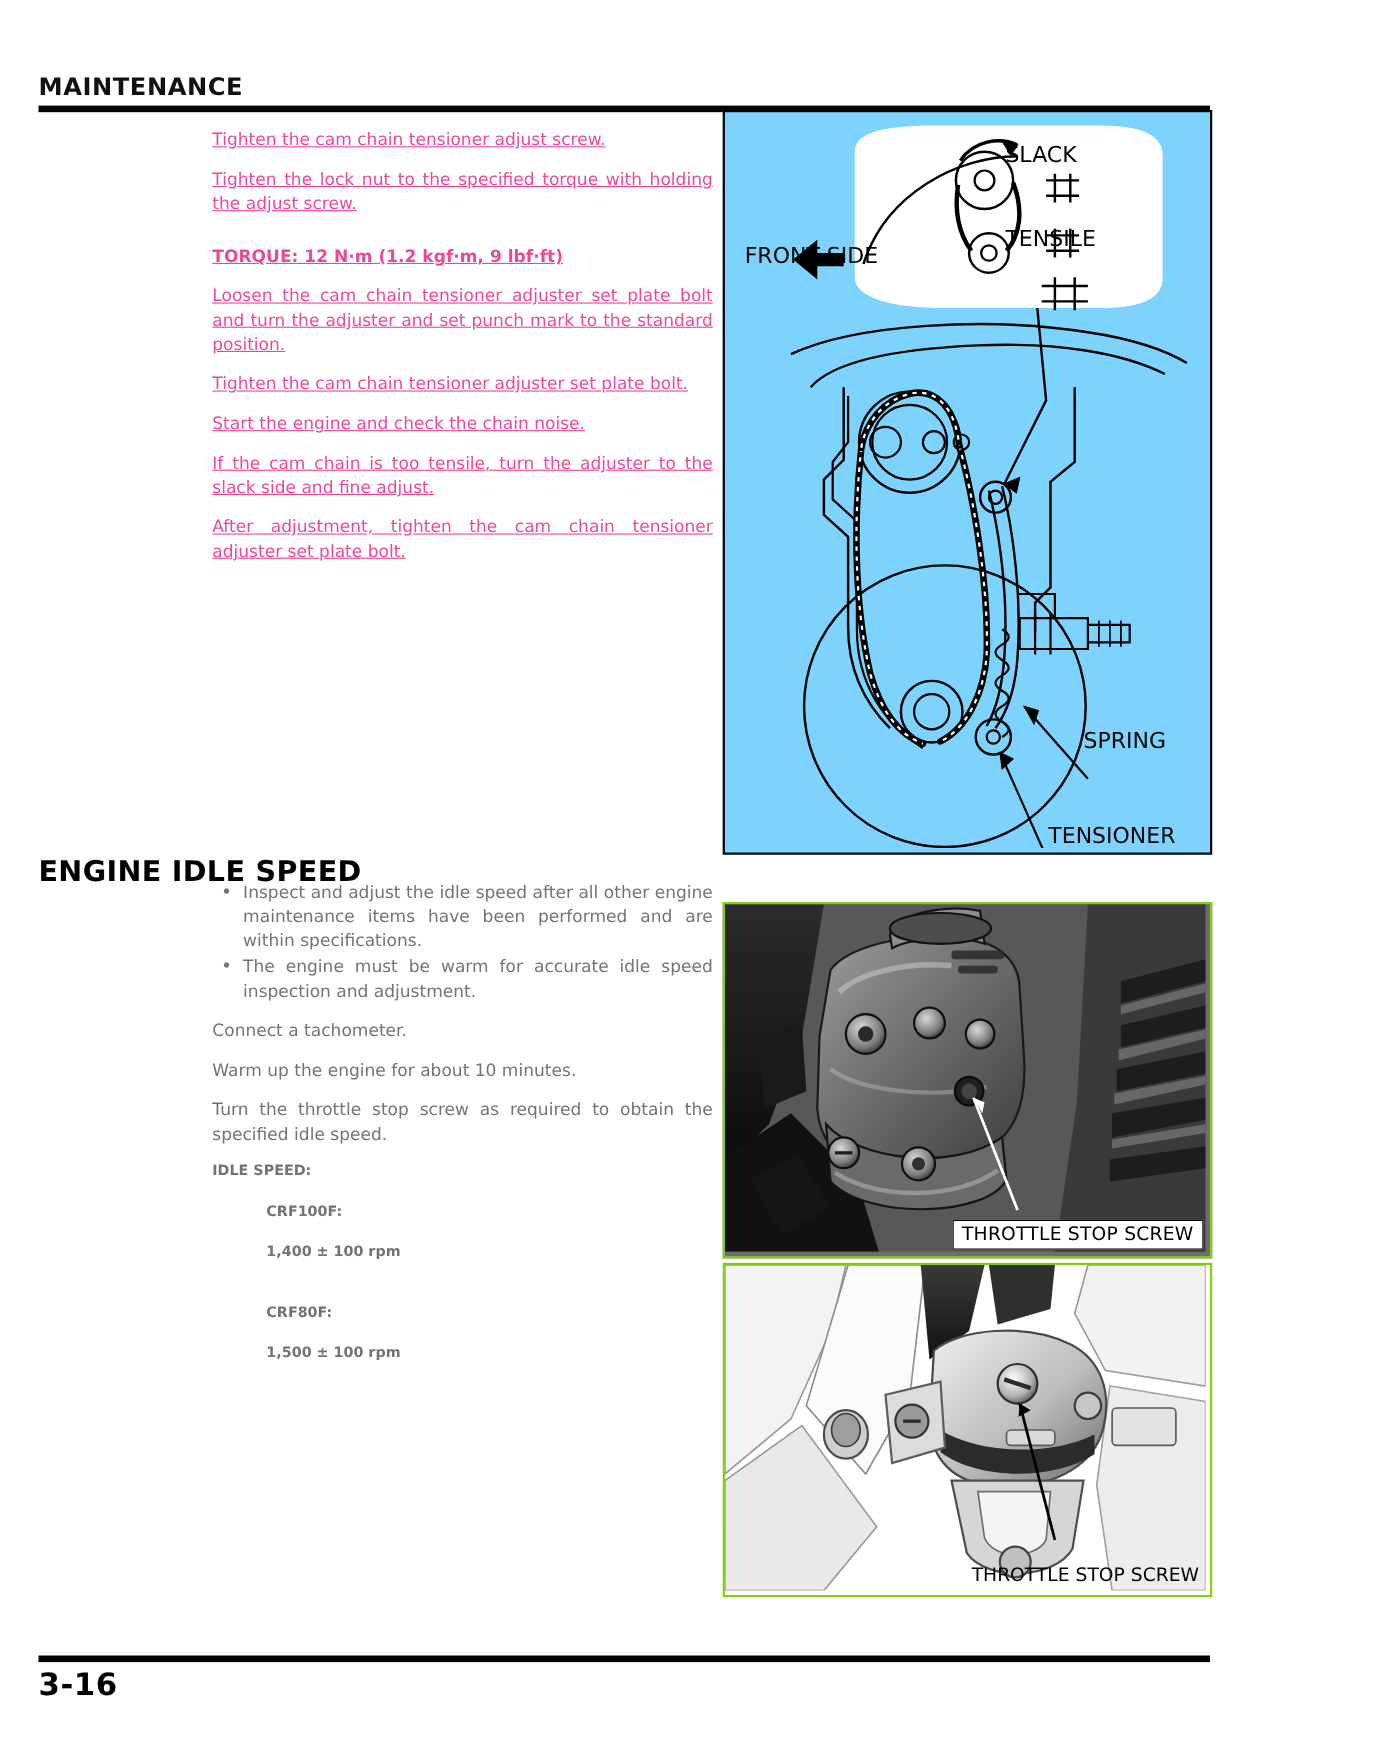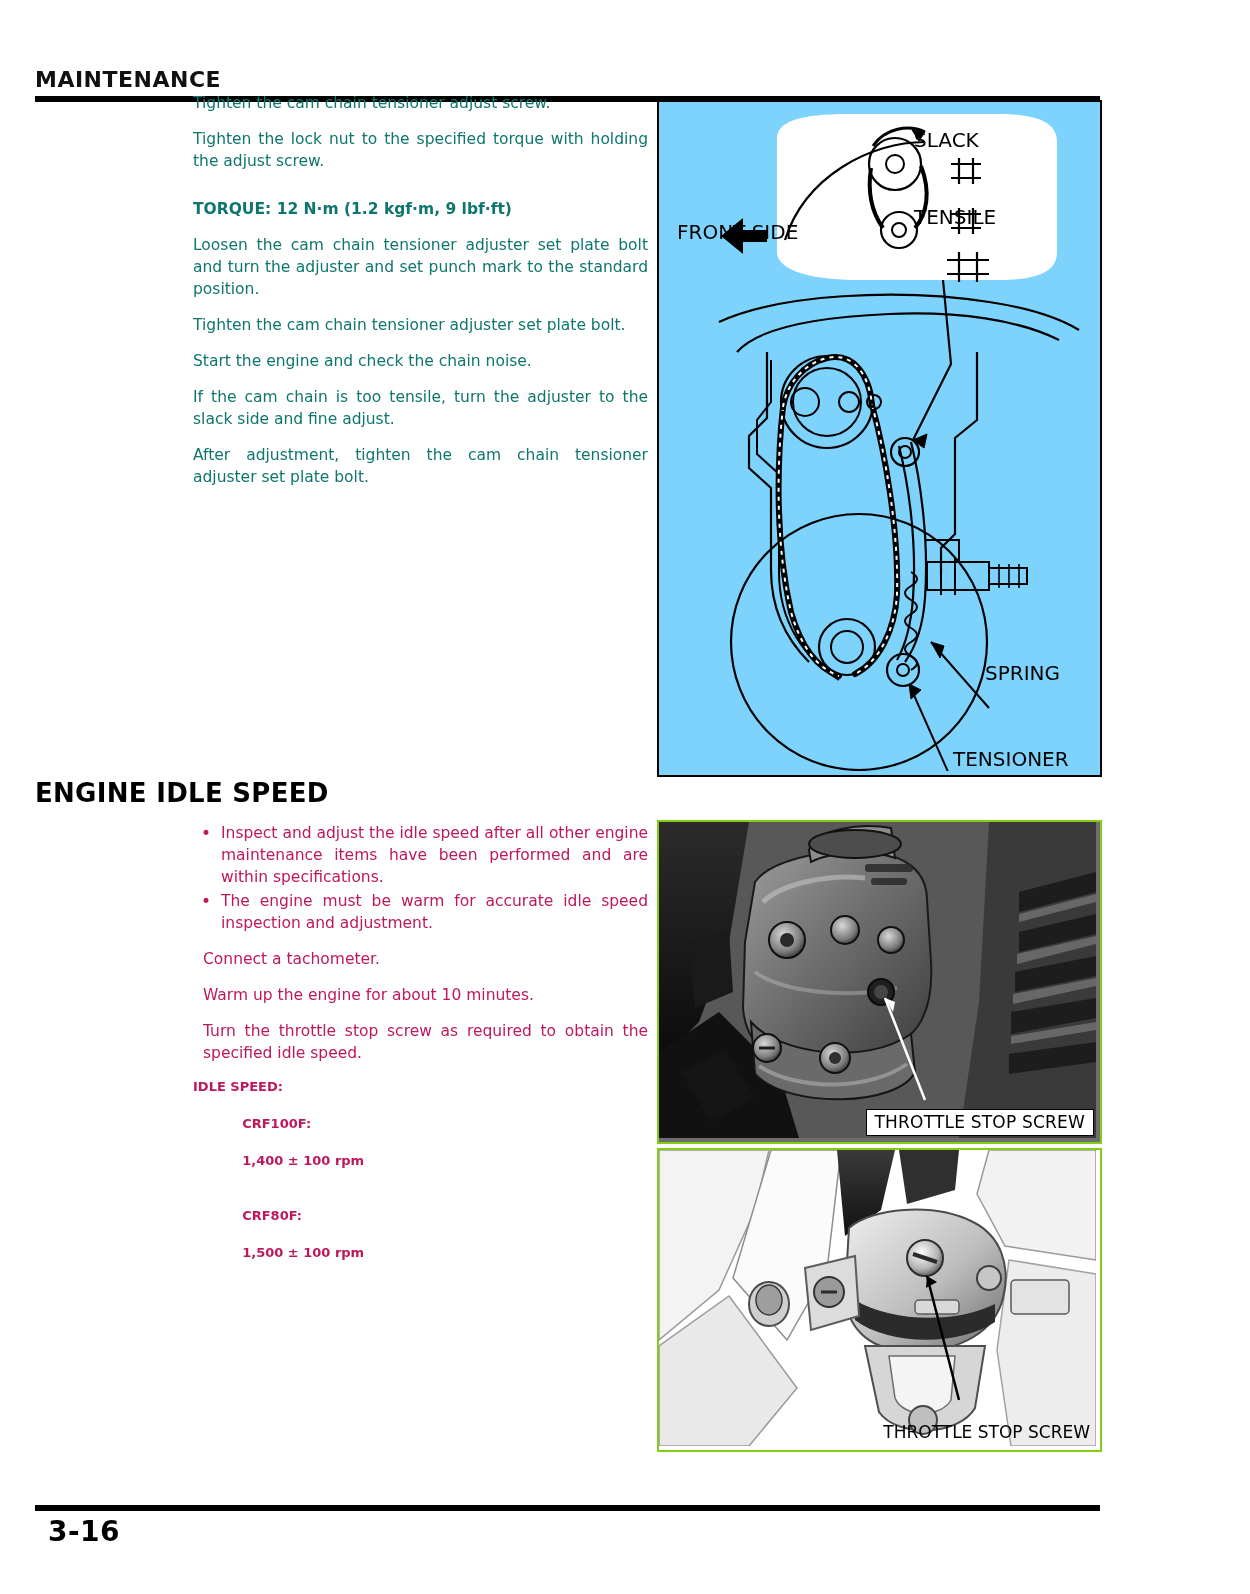--- a/index.html
+++ b/index.html
@@ -32,25 +32,26 @@
   .page-header .rule {
     margin-top: 4px;
     height: 6px;
     background: #000;
   }
 
   
   .col-text {
     position: absolute;
     left: 193px;
-    top: 92px;
+    top: 116px;
     width: 455px;
     font-size: 15.5px;
     line-height: 1.42;
-    color: #0f766e;
+    color: #ec4899;
+    text-decoration: underline;
   }
   .col-text p {
     margin: 0 0 14px 0;
     text-align: justify;
     text-justify: inter-word;
   }
   .col-text p.torque {
     font-weight: bold;
     font-size: 15.5px;
     margin-top: 26px;
@@ -75,28 +76,28 @@
     top: 778px;
     font-size: 26px;
     font-weight: bold;
     letter-spacing: 0.3px;
   }
 
   
   .col-text2 {
     position: absolute;
     left: 193px;
-    top: 822px;
+    top: 800px;
     width: 455px;
     font-size: 15.5px;
     line-height: 1.42;
-    color: #be185d;
+    color: #737373;
   }
   .col-text2 p {
-    margin: 0 0 14px 10px;
+    margin: 0 0 14px 0;
     text-align: justify;
   }
   .bullets {
     margin: 0 0 14px 0;
     padding: 0;
     list-style: none;
   }
   .bullets li {
     position: relative;
     padding-left: 28px;
@@ -171,21 +172,20 @@
   }
   .page-footer .rule {
     height: 6px;
     background: #000;
   }
   .page-footer .pagenum {
     margin-top: 4px;
     font-size: 28px;
     font-weight: bold;
     letter-spacing: 0.5px;
-    margin-left: 13px;
   }
 
   svg { display: block; }
 </style>
 </head>
 <body>
 
 <div class="page-header">
   <div class="title">MAINTENANCE</div>
   <div class="rule"></div>

